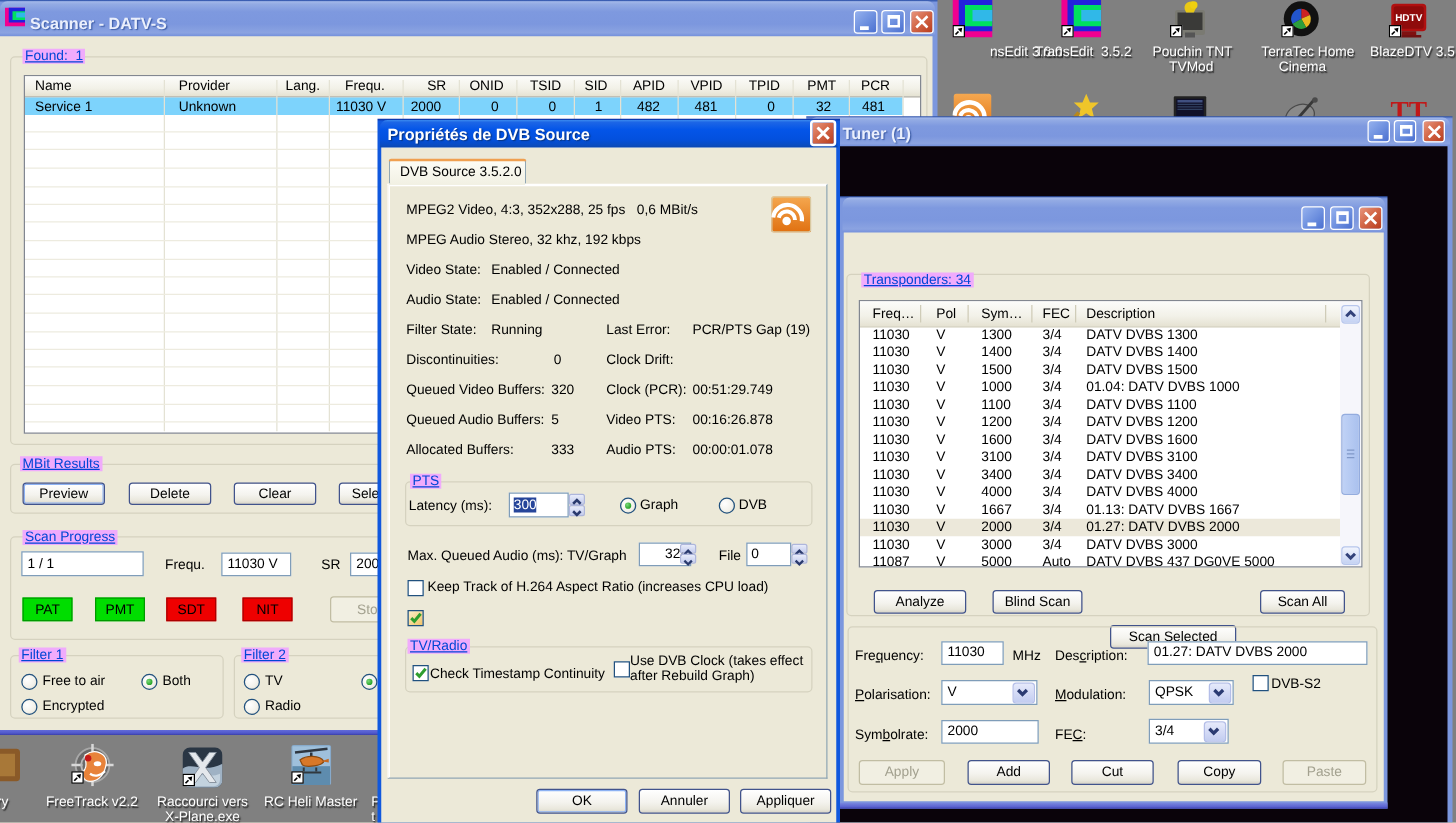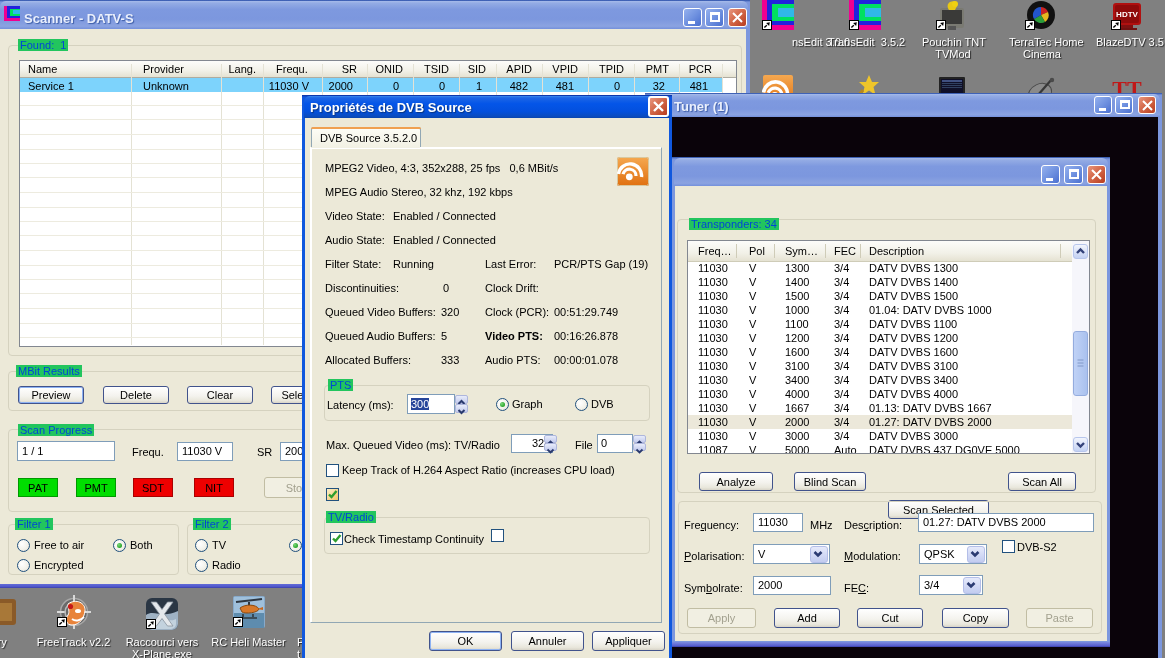--- a/index.html
+++ b/index.html
@@ -11,21 +11,21 @@
 .tb-inactive{background:linear-gradient(180deg,#A6BBEA 0%,#93ABE4 8%,#7E99DF 30%,#7C97DE 65%,#8BA3E1 90%,#7490DB 100%);}
 .tb-active{background:linear-gradient(180deg,#3B8BF0 0%,#1D66E6 8%,#0455E8 35%,#0350DE 70%,#0A4CC0 92%,#0A45AE 100%);}
 .tb-text{font-weight:bold;font-size:13px;color:#EAEFFC;text-shadow:1px 1px 1px #3E5EA8;white-space:nowrap;}
 .tb-text-act{font-weight:bold;font-size:13px;color:#FFF;text-shadow:1px 1px 1px #0A3580;white-space:nowrap;}
 .cap{position:absolute;border:1px solid #fff;border-radius:3px;box-sizing:border-box;}
 .cap-min,.cap-max{background:linear-gradient(135deg,#95B1EE 0%,#7092E0 50%,#4A6FD0 100%);}
 .cap-close{background:linear-gradient(135deg,#E8967E 0%,#D4694A 45%,#B83C1E 100%);}
 
 .client{background:#ECE9D8;}
 .gb{position:absolute;border:1px solid #D5D2BF;border-radius:4px;box-sizing:border-box;}
-.gb-label{position:absolute;background:#22c55e;color:#0046D5;padding:0 2px;white-space:nowrap;}
+.gb-label{position:absolute;background:#f0abfc;color:#0046D5;padding:0 2px;white-space:nowrap;text-decoration:underline;}
 .btn{position:absolute;box-sizing:border-box;border:1px solid #41538C;border-radius:3px;
   background:linear-gradient(180deg,#FFFFFF 0%,#F4F3EE 55%,#E9E7DC 85%,#D8D4C8 100%);
   text-align:center;color:#000;}
 .btn-dis{position:absolute;box-sizing:border-box;border:1px solid #C1BDA3;border-radius:3px;
   background:#F1EFE2;text-align:center;color:#A3A18F;}
 .txt{position:absolute;box-sizing:border-box;border:1px solid #7F9DB9;background:#fff;white-space:nowrap;overflow:hidden;}
 .lbl{position:absolute;white-space:nowrap;}
 .radio{position:absolute;box-sizing:border-box;width:13px;height:13px;border-radius:50%;border:1px solid #21517E;
   background:radial-gradient(circle at 35% 35%,#fff 0%,#F2F1EA 60%,#D9D6C8 100%);}
 .radio .dot{position:absolute;left:3px;top:3px;width:5px;height:5px;border-radius:50%;background:radial-gradient(circle at 35% 35%,#7CD87C,#28A428 70%);}
@@ -617,21 +617,21 @@
     <div class="lbl" style="left:252px;top:163px;">PCR/PTS Gap (19)</div>
   <div class="lbl" style="left:23px;top:187px;">Discontinuities:</div>
     <div class="lbl" style="left:141px;top:187px;">0</div>
   <div class="lbl" style="left:183px;top:187px;">Clock Drift:</div>
   <div class="lbl" style="left:23px;top:211px;">Queued Video Buffers:</div>
     <div class="lbl" style="left:139px;top:211px;">320</div>
   <div class="lbl" style="left:183px;top:211px;">Clock (PCR):</div>
     <div class="lbl" style="left:252px;top:211px;">00:51:29.749</div>
   <div class="lbl" style="left:23px;top:235px;">Queued Audio Buffers:</div>
     <div class="lbl" style="left:139px;top:235px;">5</div>
-  <div class="lbl" style="left:183px;top:235px;font-weight:bold;">Video PTS:</div>
+  <div class="lbl" style="left:183px;top:235px;">Video PTS:</div>
     <div class="lbl" style="left:252px;top:235px;">00:16:26.878</div>
   <div class="lbl" style="left:23px;top:259px;">Allocated Buffers:</div>
     <div class="lbl" style="left:139px;top:259px;">333</div>
   <div class="lbl" style="left:183px;top:259px;">Audio PTS:</div>
     <div class="lbl" style="left:252px;top:259px;">00:00:01.078</div>
 
   <div class="abs" style="left:315px;top:62px;width:32px;height:29px;">
     <svg width="32" height="29">
         <defs>
           <linearGradient id="og2" x1="0" y1="0" x2="0" y2="1">
@@ -659,21 +659,21 @@
           <path d="M2.5 2 L5.5 5 L8.5 2" stroke="#2A3A6E" stroke-width="2" fill="none"></path>
         </svg></div>
   </div>
   <div class="radio" style="left:194px;top:303px;">
       <div class="dot"></div>
     </div>
   <div class="lbl" style="left:210px;top:303px;">Graph</div>
   <div class="radio" style="left:273px;top:303px;"></div>
   <div class="lbl" style="left:289px;top:303px;">DVB</div>
 
-  <div class="lbl" style="left:24px;top:344px;">Max. Queued Video (ms): TV/Radio</div>
+  <div class="lbl" style="left:24px;top:344px;">Max. Queued Audio (ms): TV/Graph</div>
   <div class="txt" style="left:209px;top:339px;width:33px;height:19px;padding:2px 20px;">3240</div>
   <div class="abs" style="left:242px;top:340px;width:13px;height:17px;">
     <div class="abs" style="left:0;top:0;width:13px;height:8px;border:1px solid #AEB6DC;border-radius:2px;background:linear-gradient(180deg,#E8ECFA,#C4CCEE);box-sizing:border-box;"><svg width="11" height="6">
           <path d="M2.5 4.5 L5.5 1.5 L8.5 4.5" stroke="#2A3A6E" stroke-width="1.8" fill="none"></path>
         </svg></div>
     <div class="abs" style="left:0;top:8px;width:13px;height:8px;border:1px solid #AEB6DC;border-radius:2px;background:linear-gradient(180deg,#E8ECFA,#C4CCEE);box-sizing:border-box;"><svg width="11" height="6">
           <path d="M2.5 1.5 L5.5 4.5 L8.5 1.5" stroke="#2A3A6E" stroke-width="1.8" fill="none"></path>
         </svg></div>
   </div>
   <div class="lbl" style="left:273px;top:344px;">File</div>
@@ -697,17 +697,18 @@
 
   <div class="gb" style="left:22px;top:422px;width:326px;height:37px;"></div>
   <div class="gb-label" style="left:24px;top:416px;">TV/Radio</div>
   <div class="check" style="left:28px;top:437px;">
     <svg width="11" height="11">
         <path d="M2 5.5 L4.5 8 L9.5 2" stroke="#2E9E2E" stroke-width="2.4" fill="none"></path>
       </svg>
   </div>
   <div class="lbl" style="left:42px;top:438px;">Check Timestamp Continuity</div>
   <div class="check" style="left:189px;top:434px;"></div>
+  <div class="lbl" style="left:202px;top:428px;">Use DVB Clock (takes effect<br>after Rebuild Graph)</div>
 
   <div class="btn" style="left:127px;top:536px;width:73px;height:20px;line-height:19px;box-shadow:inset 0 0 0 1px #8DB2F3;">OK</div>
   <div class="btn" style="left:209px;top:536px;width:73px;height:20px;line-height:19px;">Annuler</div>
   <div class="btn" style="left:290px;top:536px;width:73px;height:20px;line-height:19px;">Appliquer</div>
 </div>
 
 </body></html>

